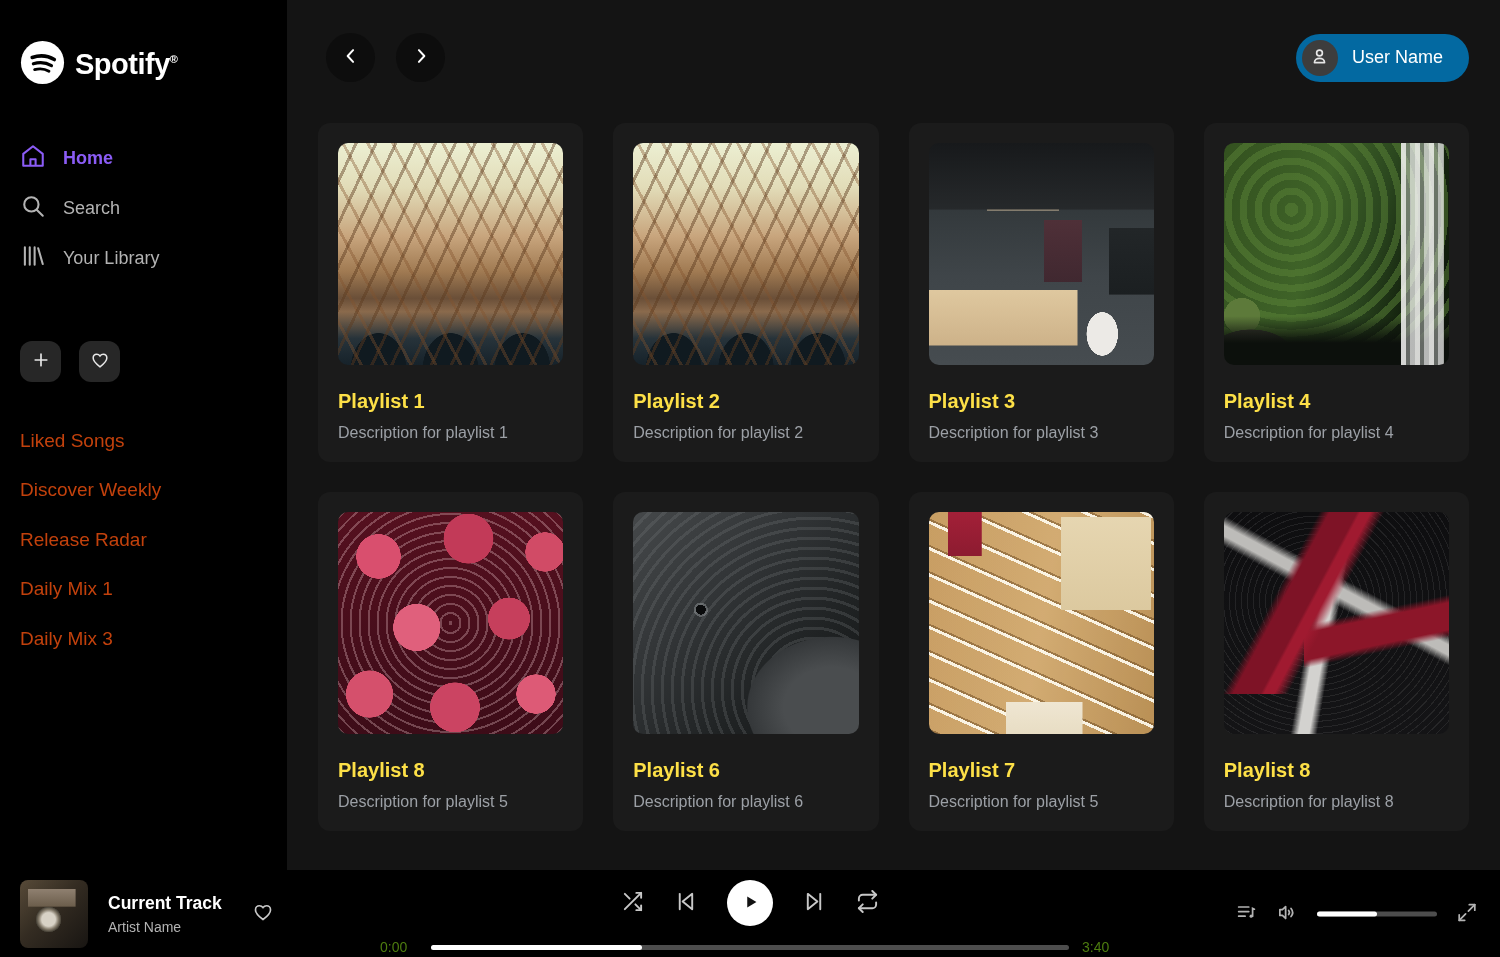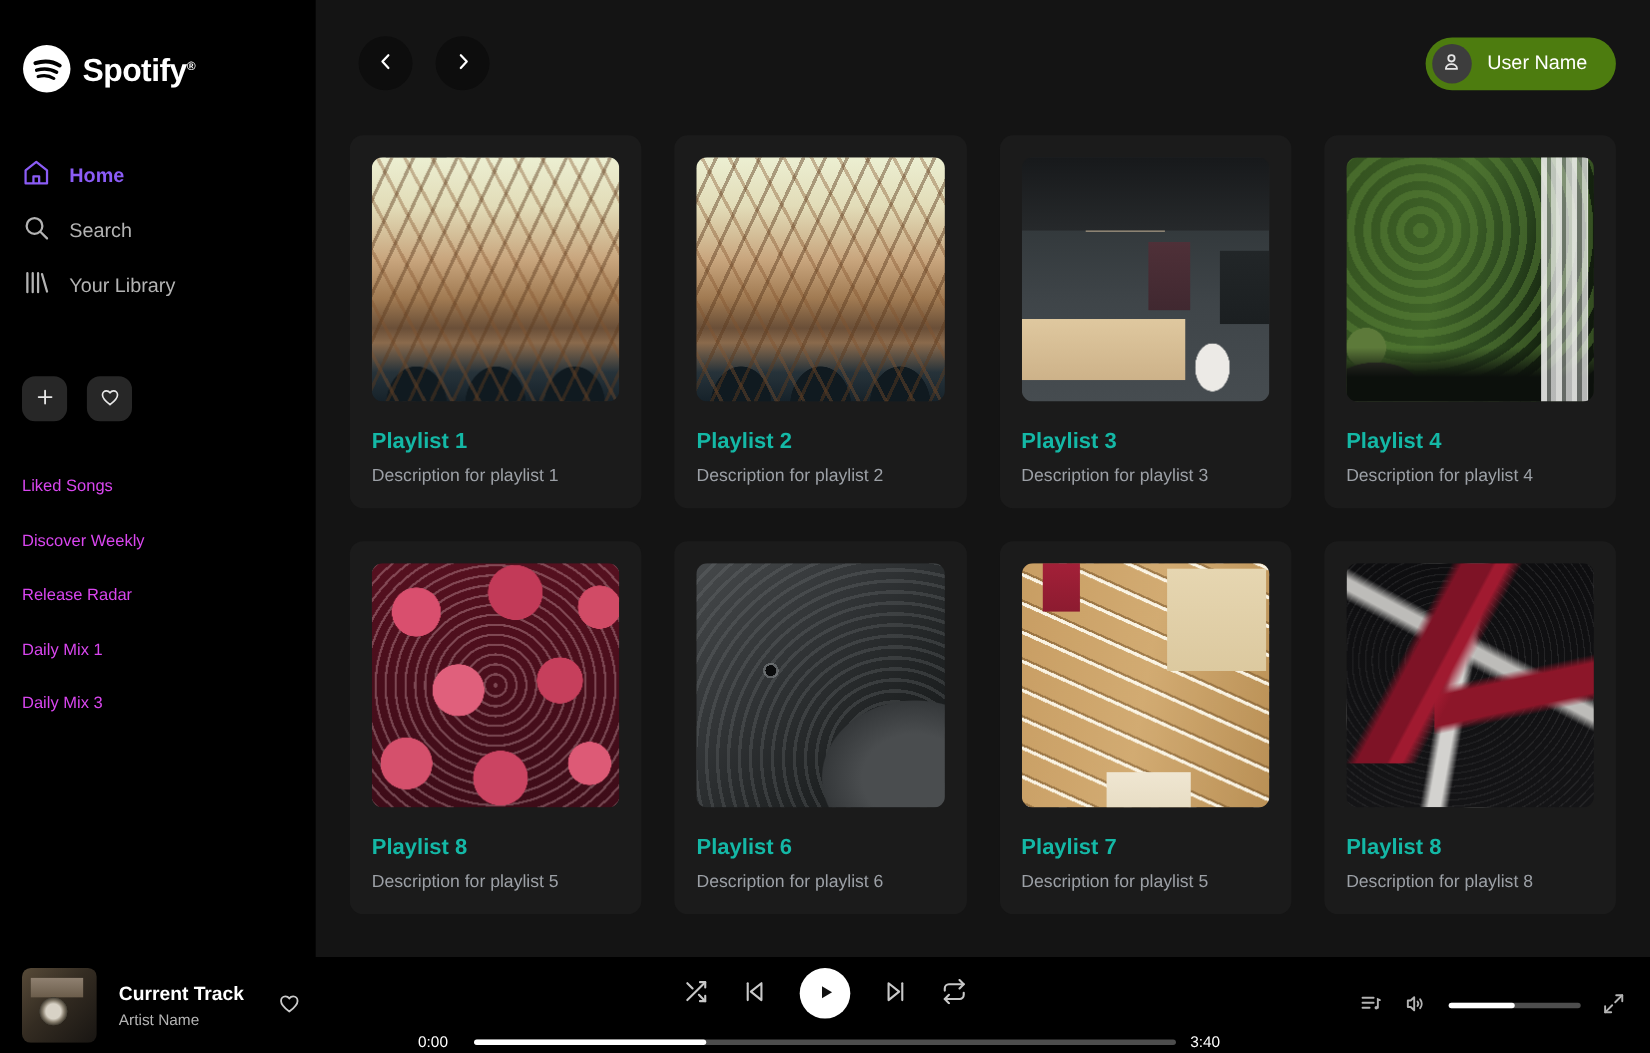--- a/index.html
+++ b/index.html
@@ -15,41 +15,41 @@
   .nav { margin-top:44px; }
   .nav-item { display:flex; align-items:center; gap:17px; height:50px; color:#b3b3b3;
     font-size:18px; cursor:pointer; }
   .nav-item.active { color:#8b5cf6; font-weight:bold; }
   .nav-item svg { width:26px; height:26px; }
   .side-actions { display:flex; gap:18px; margin-top:58px; }
   .sq-btn { width:41px; height:41px; border-radius:12px; background:#272727; border:none;
     color:#e8e8e8; display:flex; align-items:center; justify-content:center; cursor:pointer; }
   .sq-btn svg { width:20px; height:20px; }
   .side-playlists { margin-top:34px; display:flex; flex-direction:column; }
-  .side-playlist { color:#d946ef; font-size:15px; height:49.5px; display:flex;
+  .side-playlist { color:#c2410c; font-size:19px; height:49.5px; display:flex;
     align-items:center; cursor:pointer; }
 
   
   .main { flex:1; background:#141414; padding:0 31px; overflow:hidden; }
   .topbar { display:flex; justify-content:space-between; align-items:center; margin-top:33px; }
   .nav-circles { display:flex; gap:21px; margin-left:8px; }
   .circle-btn { width:49px; height:49px; border-radius:50%; background:#0d0d0d; border:none;
     color:#fff; display:flex; align-items:center; justify-content:center; cursor:pointer; }
   .circle-btn svg { width:20px; height:20px; }
-  .user-pill { display:flex; align-items:center; gap:14px; background:#4d7c0f;
+  .user-pill { display:flex; align-items:center; gap:14px; background:#0369a1;
     border:none; border-radius:24px; padding:6px 26px 6px 6px; cursor:pointer; }
   .user-avatar { width:36px; height:36px; border-radius:50%; background:#3d3d3d;
     display:flex; align-items:center; justify-content:center; color:#e6e6e6; }
   .user-avatar svg { width:21px; height:21px; }
   .user-name { color:#fff; font-size:18px; }
 
   .grid { margin-top:41px; display:grid; grid-template-columns:repeat(4,1fr); gap:30px; }
   .card { background:#1b1b1b; border-radius:12px; padding:20px; cursor:pointer; }
   .art { width:100%; height:222px; border-radius:10px; background-color:#333; }
-  .card-title { margin-top:25px; color:#14b8a6; font-size:20px; font-weight:bold; }
+  .card-title { margin-top:25px; color:#fde047; font-size:20px; font-weight:bold; }
   .card-desc { margin-top:11px; color:#9ca0a6; font-size:16px; }
 
   
   .art-bridge {
     background:
       repeating-linear-gradient(115deg, transparent 0 15px, rgba(92,58,30,.45) 15px 18px),
       repeating-linear-gradient(62deg, transparent 0 19px, rgba(130,82,44,.38) 19px 22px),
       radial-gradient(ellipse 46px 60px at 18% 102%, #101a20 60%, transparent 61%),
       radial-gradient(ellipse 46px 60px at 50% 102%, #101a20 60%, transparent 61%),
       radial-gradient(ellipse 46px 60px at 82% 102%, #101a20 60%, transparent 61%),
@@ -128,21 +128,21 @@
   .like-btn svg { width:22px; height:22px; }
   .player-center { position:absolute; left:50%; transform:translateX(-50%); top:10px;
     display:flex; flex-direction:column; align-items:center; width:740px; }
   .controls { display:flex; align-items:center; gap:30px; color:#c8c8c8; }
   .ctl-btn { background:none; border:none; color:#c8c8c8; cursor:pointer; display:flex; }
   .ctl-btn svg { width:23px; height:23px; }
   .play-btn { width:46px; height:46px; border-radius:50%; background:#fff; border:none;
     display:flex; align-items:center; justify-content:center; cursor:pointer; }
   .play-btn svg { width:22px; height:22px; }
   .progress-row { display:flex; align-items:center; gap:13px; margin-top:13px; width:740px; }
-  .time { color:#ffffff; font-size:14px; width:38px; }
+  .time { color:#4d7c0f; font-size:14px; width:38px; }
   .time.right { text-align:left; }
   .bar { flex:1; height:5px; border-radius:3px; background:#4d4d4d; position:relative; cursor:pointer; }
   .bar-fill { position:absolute; left:0; top:0; bottom:0; border-radius:3px; background:#fff; }
   .player-right { position:absolute; right:22px; top:50%; transform:translateY(-50%);
     display:flex; align-items:center; gap:19px; color:#b3b3b3; }
   .player-right .icon-btn { background:none; border:none; color:#b3b3b3; cursor:pointer; display:flex; }
   .player-right svg { width:22px; height:22px; }
   .volume-bar { width:120px; height:5px; border-radius:3px; background:#4d4d4d; position:relative; cursor:pointer; }
 </style>
 </head>

